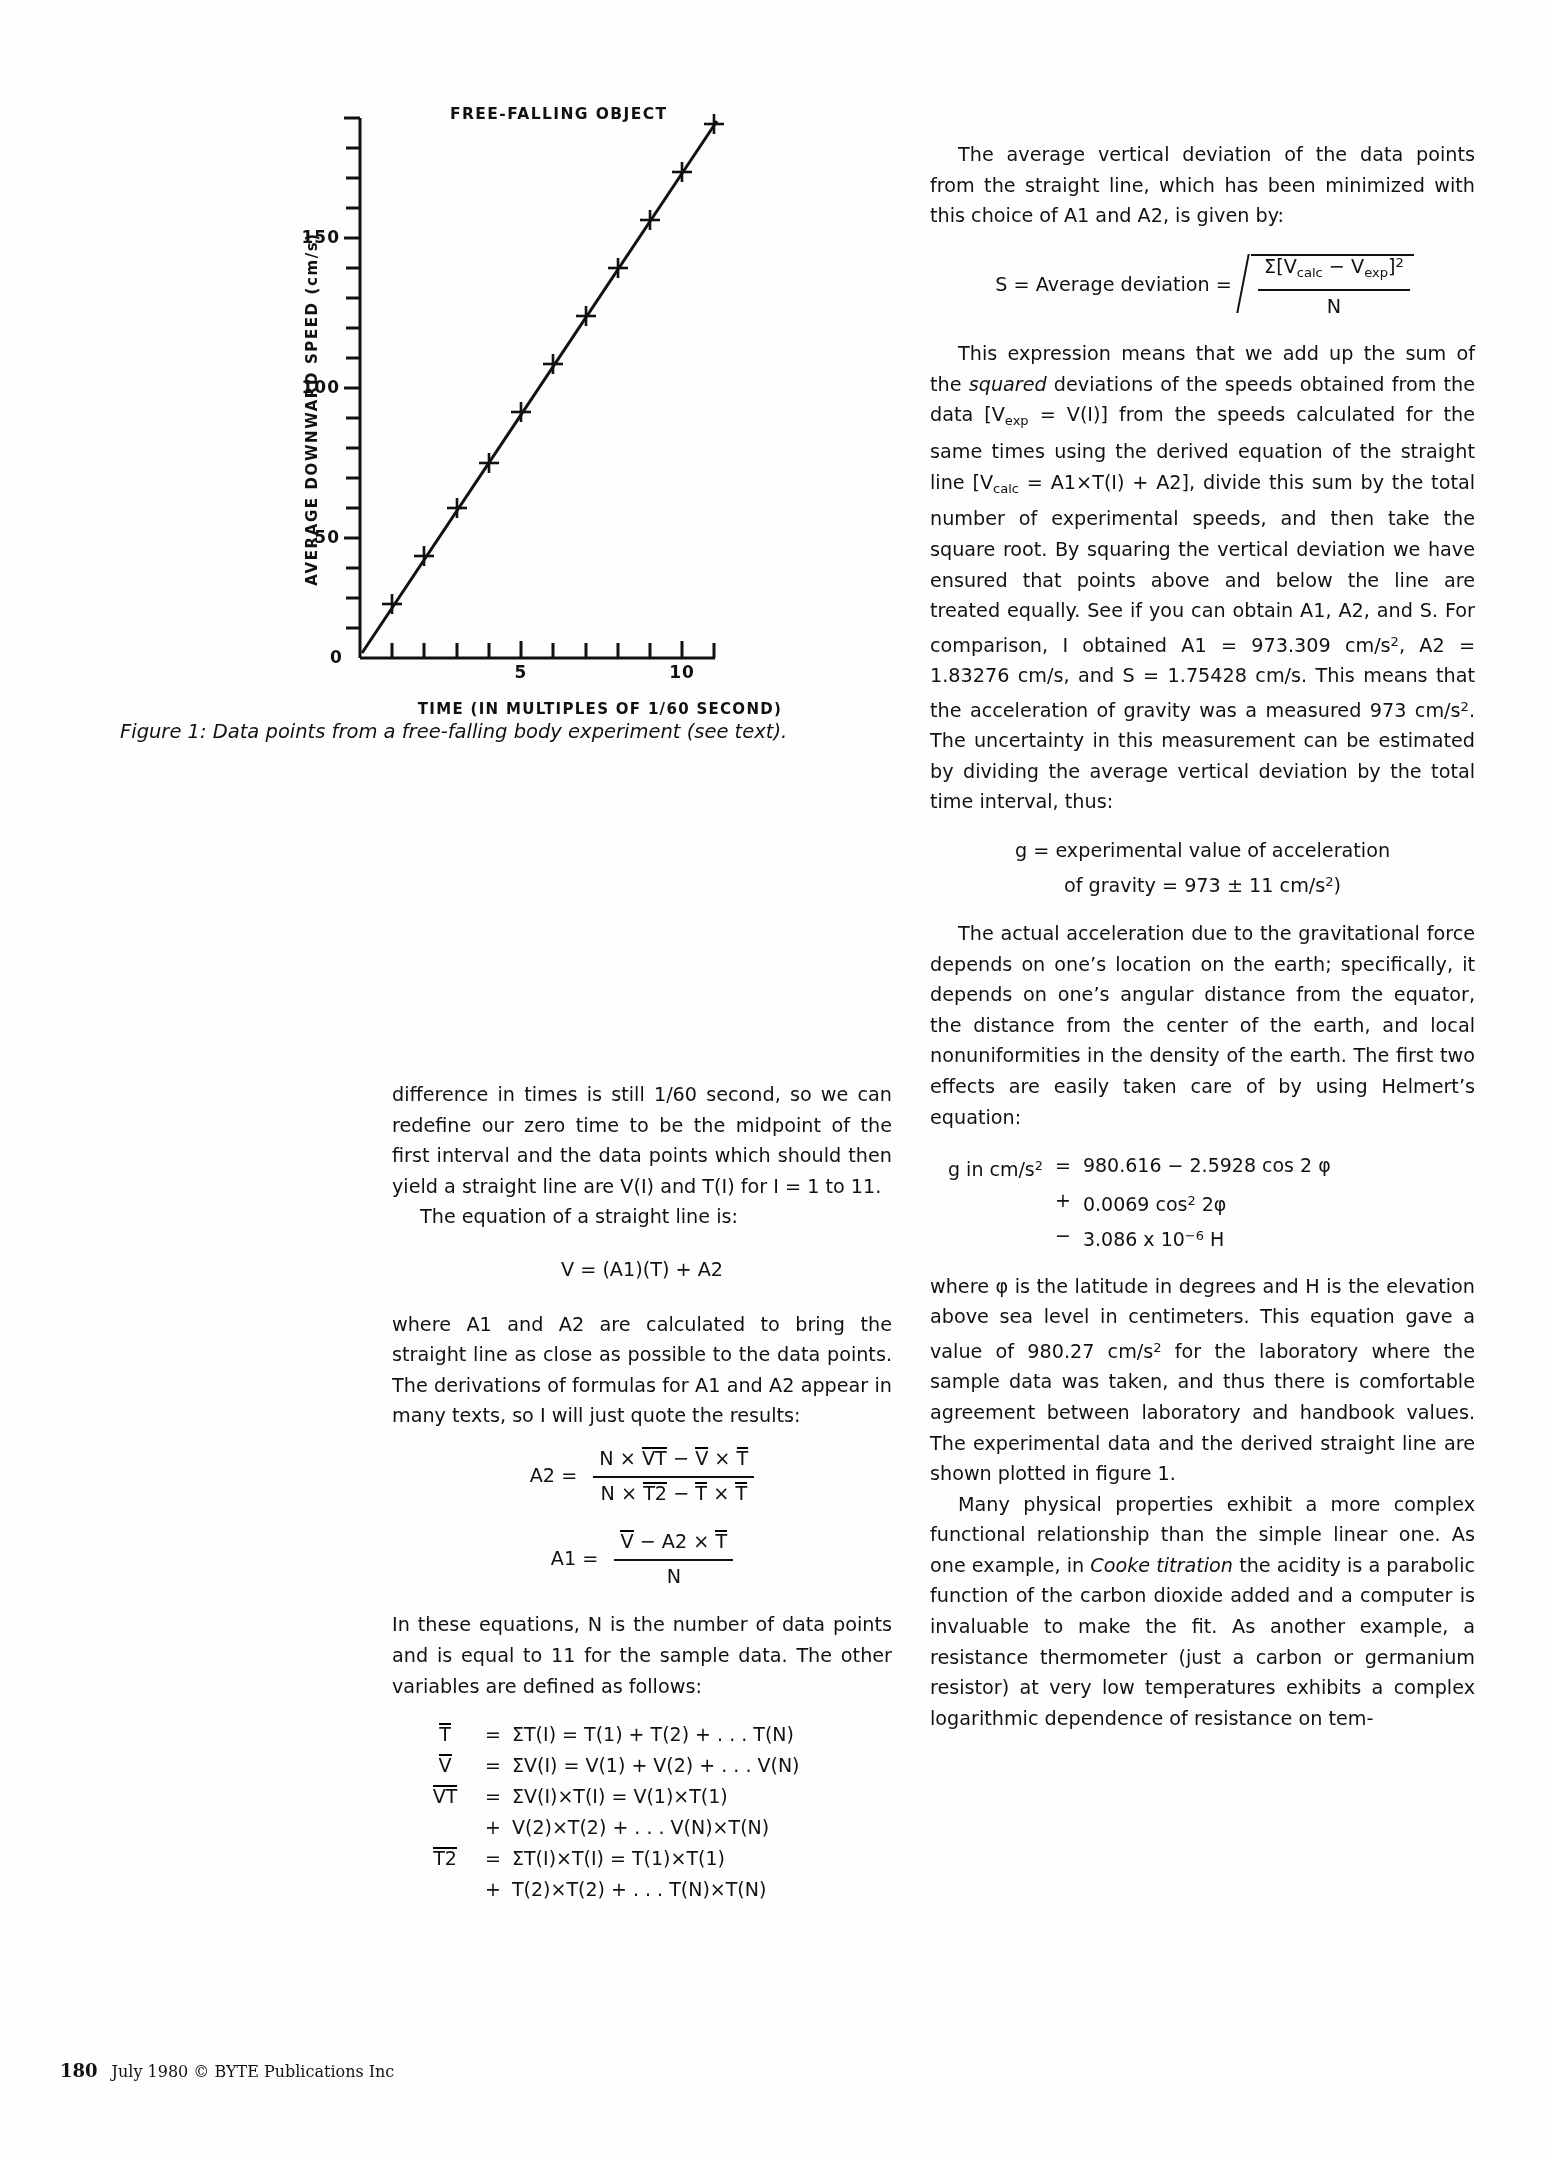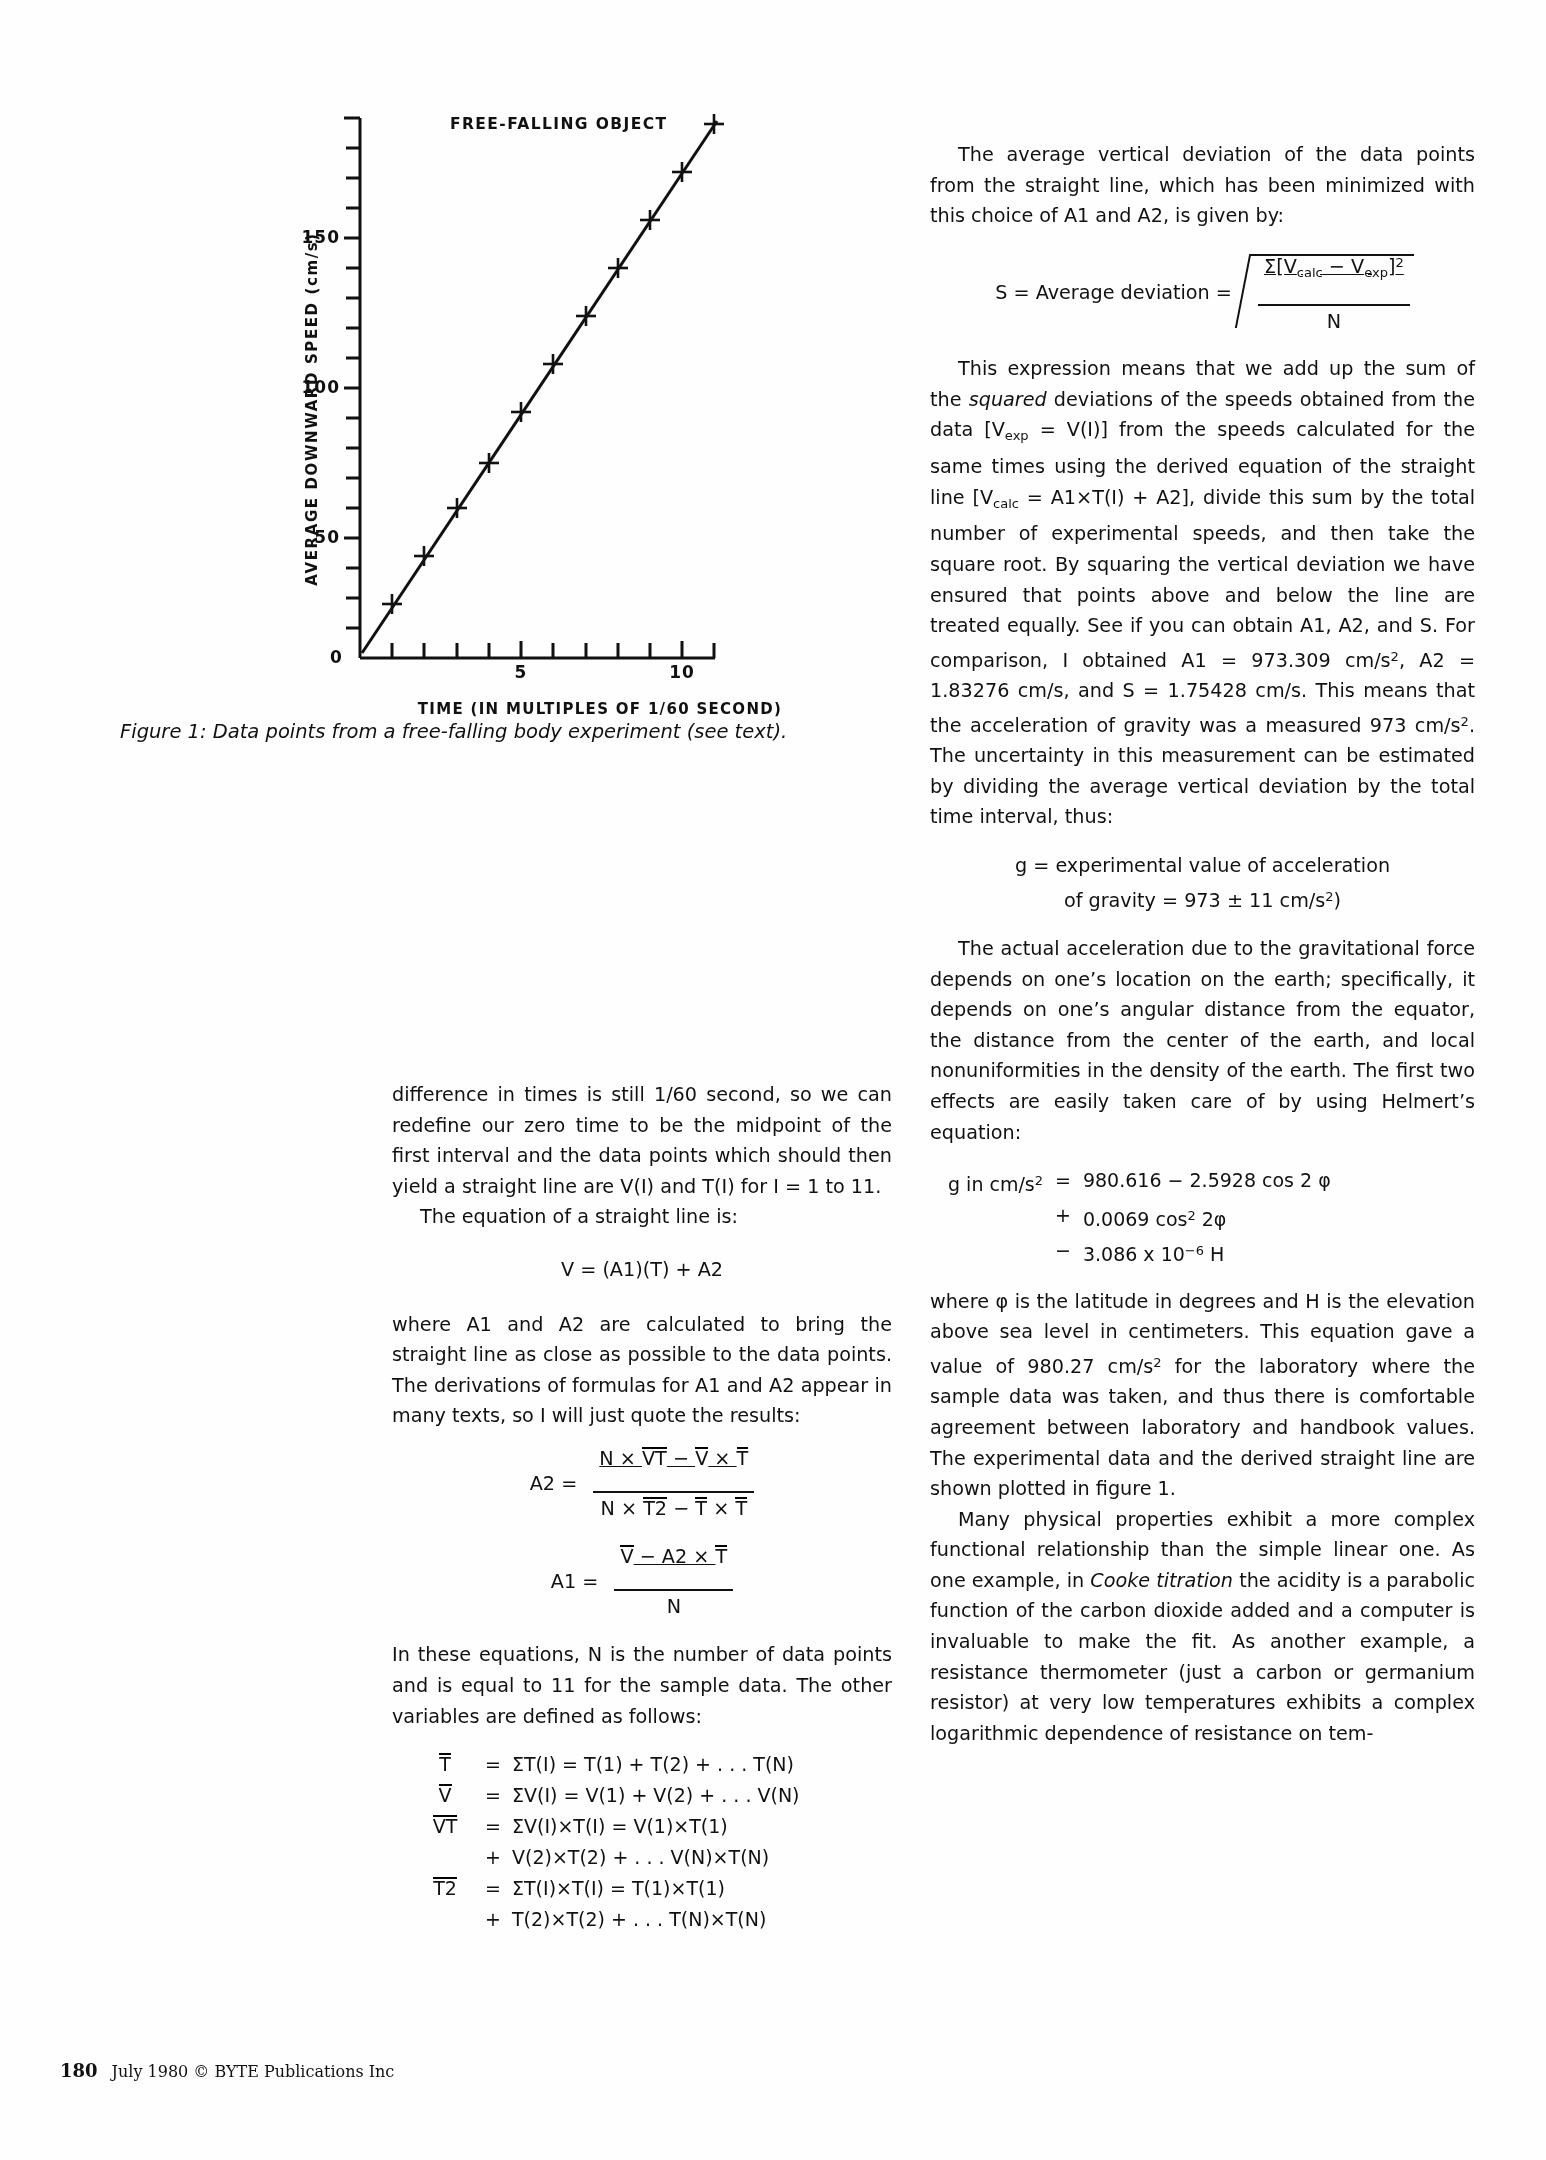--- a/index.html
+++ b/index.html
@@ -8,21 +8,21 @@
     font-family:"DejaVu Sans", sans-serif;
     color:#111;
     -webkit-font-smoothing:antialiased;
   }
   .page{position:absolute;inset:0;background:#fefefe;}
 
   
   #figure-block{position:absolute;left:300px;top:100px;width:620px;height:900px;}
   #chart{position:absolute;left:0;top:0;width:620px;height:790px;}
   .chart-title{
-    position:absolute;left:150px;top:15px;width:400px;text-align:left;
+    position:absolute;left:150px;top:5px;width:400px;text-align:left;
     font-size:15.5px;letter-spacing:1.4px;font-weight:600;color:#111;
   }
   .ylabel{
     position:absolute;left:-268px;top:300px;width:560px;
     transform:rotate(-90deg);transform-origin:center center;
     text-align:center;font-size:15px;letter-spacing:1.6px;font-weight:600;
   }
   .xlabel{
     position:absolute;left:20px;top:600px;width:560px;text-align:center;
     font-size:15px;letter-spacing:1.3px;font-weight:600;
@@ -47,21 +47,21 @@
   #col-left{left:392px;top:1080px;width:500px;}
   .col p{margin:0;}
   .col p.ind{text-indent:28px;}
   .eqline{text-align:center;margin:16px 0 16px 0;}
   .eqblock{margin:18px 0;}
   sub{font-size:0.68em;vertical-align:-0.32em;}
   sup{font-size:0.68em;vertical-align:0.45em;}
 
   
   .frac{display:inline-block;vertical-align:middle;text-align:center;}
-  .frac .num{display:block;padding:0 6px 16px 6px;text-decoration:underline;}
+  .frac .num{display:block;padding:0 6px 1px 6px;}
   .frac .den{display:block;border-top:2px solid #111;padding:1px 6px 0 6px;}
   .radical{display:inline-block;vertical-align:middle;position:relative;padding-left:20px;}
   .radical::before{
     content:"";position:absolute;left:4px;top:6px;bottom:10px;width:11px;
     border-left:2px solid #111;transform:skewX(-11deg);
   }
   .radical::after{
     content:"";position:absolute;left:13px;top:6px;right:-4px;height:0;
     border-top:2.4px solid #111;
   }

